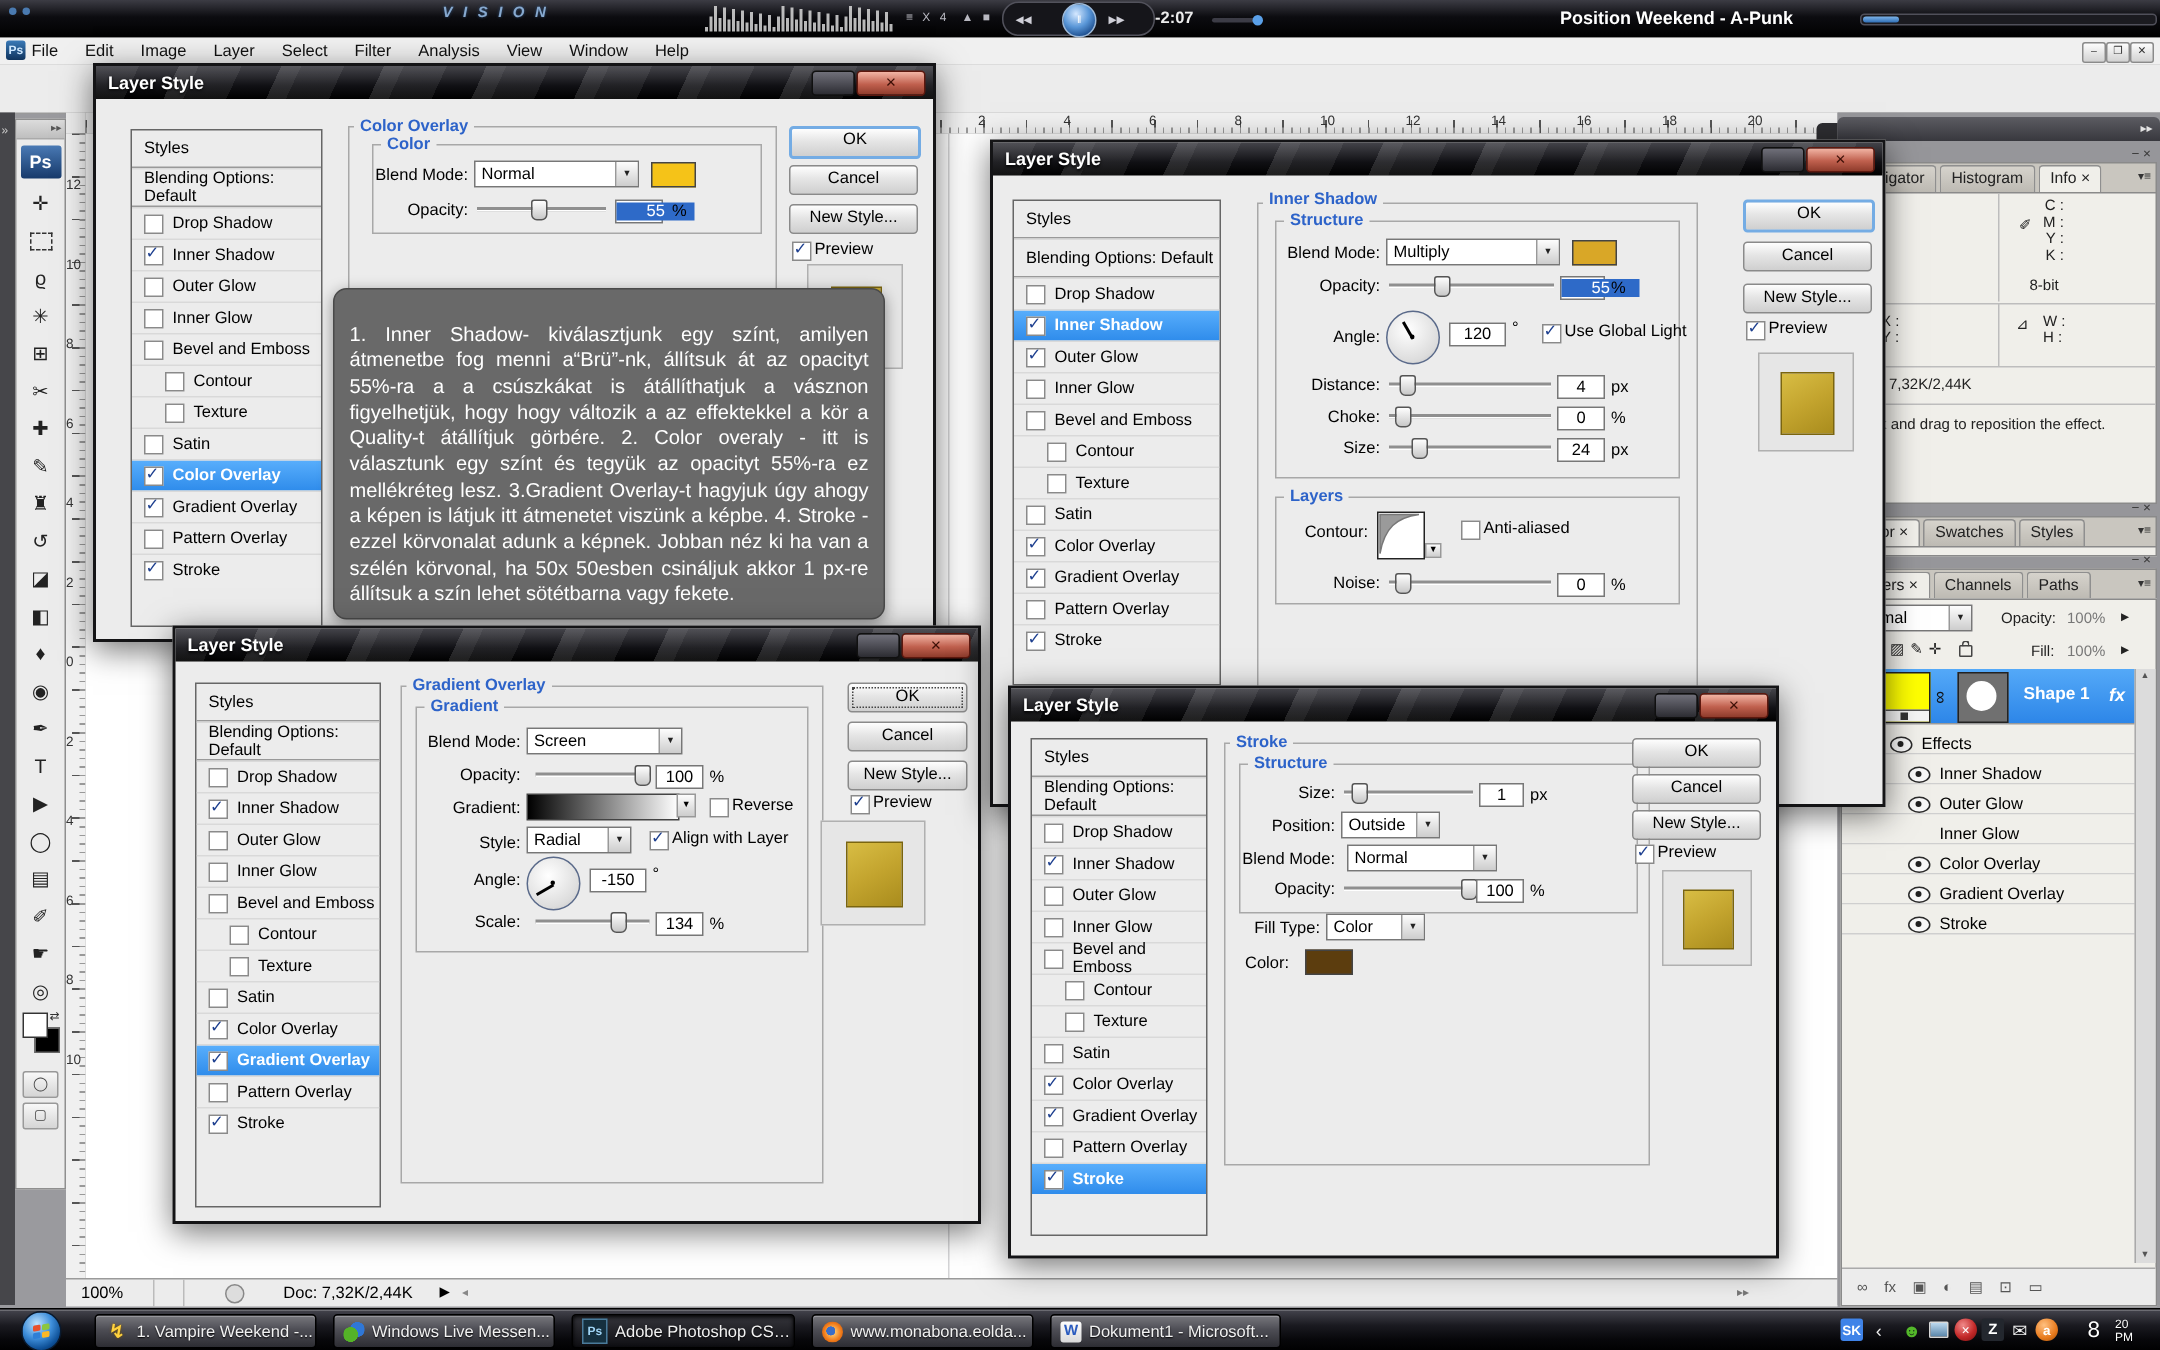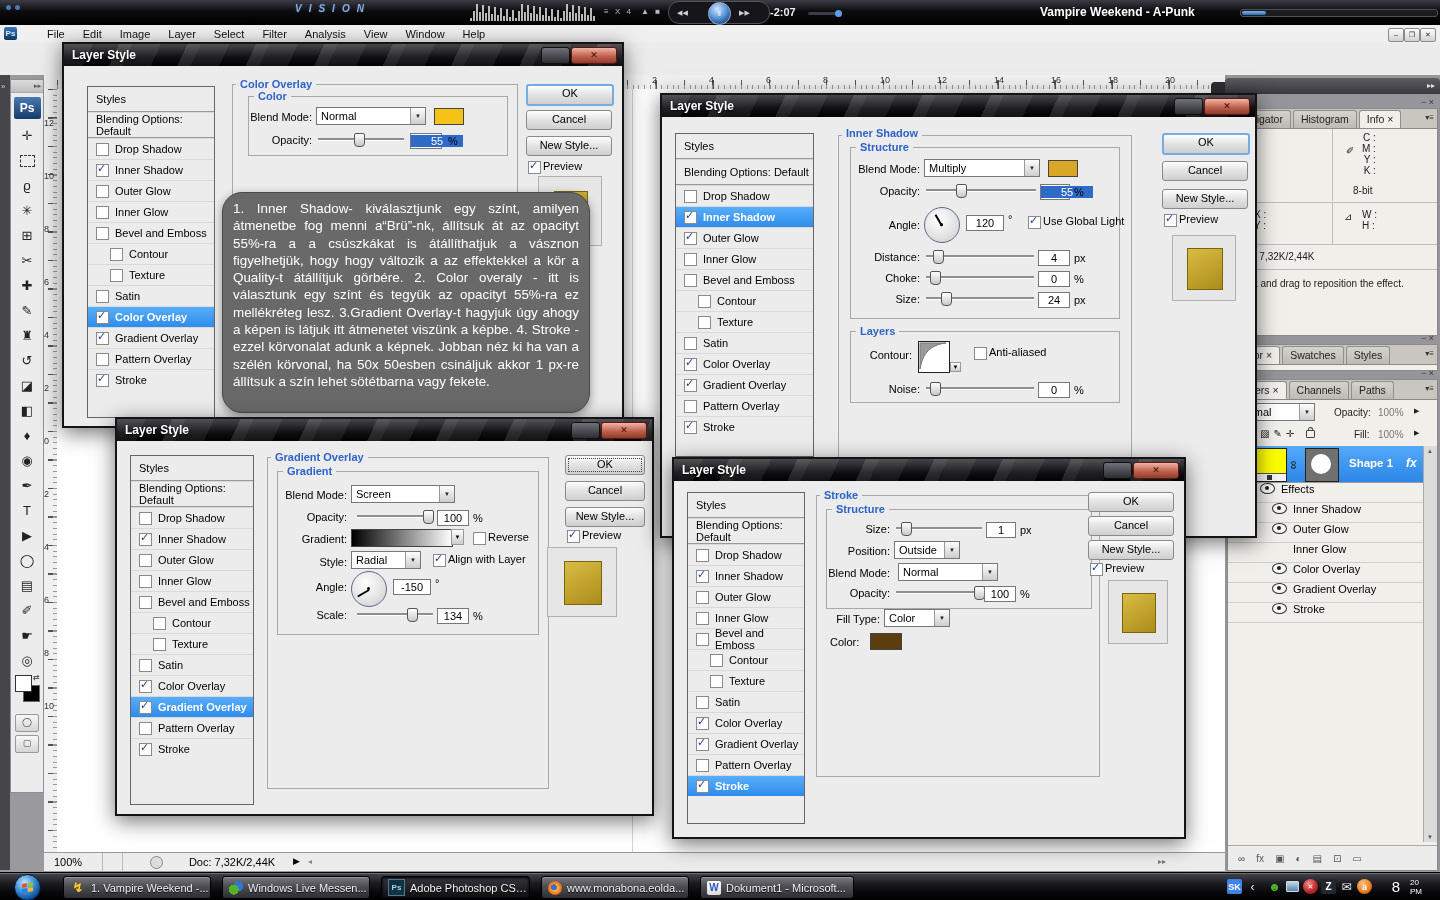--- a/index.html
+++ b/index.html
@@ -26,21 +26,21 @@
   #vol-slider i{position:absolute;right:-2px;top:-2px;width:7px;height:7px;border-radius:50%;background:#5aa0e8}
   #track-title{position:absolute;left:1040px;top:5px;font-size:12px;font-weight:bold;color:#fff}
   #pprog{position:absolute;left:1240px;top:9px;width:196px;height:6px;border:1px solid #50505a;border-radius:3px;background:#1b1b20}
   #pprog i{position:absolute;left:1px;top:1px;width:24px;height:4px;border-radius:2px;background:linear-gradient(#7db4e8,#2f6eb5)}
   .pdot{position:absolute;width:5px;height:5px;border-radius:50%;background:#4a7ab0}
 
   
   #menubar{position:absolute;left:0;top:25px;width:1440px;height:18px;background:#f0f0f0;border-bottom:1px solid #a8a8a8}
   #ps-appicon{position:absolute;left:4px;top:2px;width:13px;height:13px;background:linear-gradient(#3a7ab8,#10345e);
     border-radius:2px;color:#cfe8ff;font-size:8px;font-weight:bold;text-align:center;line-height:13px}
-  #menus{position:absolute;left:38px;top:0;height:18px;display:flex;align-items:center}
+  #menus{position:absolute;left:12px;top:0;height:18px;display:flex;align-items:center}
   .menu-item{padding:0 9px;font-size:11px;color:#111;cursor:default}
   .winctl{position:absolute;top:3px;width:14px;height:12px;background:linear-gradient(#fdfdfd,#d2d2d2);
     border:1px solid #8a8a8a;border-radius:2px;font-size:7px;text-align:center;line-height:11px;color:#333}
   #optionsbar{position:absolute;left:0;top:43px;width:1440px;height:32px;background:#ececec;border-bottom:1px solid #9a9a9a}
   .vsep{position:absolute;top:47px;width:1px;height:24px;background:#bdbdbd}
   #bridge-btn{position:absolute;left:856px;top:48px;width:24px;height:21px;background:linear-gradient(#4a4a4e,#232326);
     border:1px solid #111;border-radius:3px;color:#ddd;font-size:7px;font-weight:bold;text-align:center;line-height:20px}
   #workspace-lbl{position:absolute;left:898px;top:53px;font-size:11px}
   #workspace-arrow{position:absolute;left:962px;top:56px;font-size:7px;color:#222}
 
@@ -104,21 +104,21 @@
   .dial .nd{position:absolute;left:50%;top:50%;width:13px;height:2px;background:#000;transform-origin:0 50%}
   .dial .c{position:absolute;left:15px;top:15px;width:3px;height:3px;border-radius:50%;background:#000}
   .gradbar{position:absolute;height:16px;background:linear-gradient(90deg,#000,#fff);border:1px solid #444}
   .gradarr{position:absolute;width:13px;height:16px;background:linear-gradient(#fdfdfd,#cdcdcd);border:1px solid #999;
     font-size:6px;text-align:center;line-height:15px;box-sizing:border-box}
   .gradarr:after{content:"▼"}
   .swatch{position:absolute;border:1px solid #444}
 
   
   #tutorial{position:absolute;left:222px;top:192px;width:368px;height:221px;background:#696969;border:1px solid #4a4a4a;
-    border-radius:20px;color:#fff;font-size:13.4px;line-height:1.29;text-align:justify;padding:7px 10px;box-sizing:border-box;z-index:11;
+    border-radius:9px;color:#fff;font-size:13.4px;line-height:1.29;text-align:justify;padding:21px 10px;box-sizing:border-box;z-index:11;
     box-shadow:0 3px 10px rgba(0,0,0,.4)}
 
   
   #lstrip{position:absolute;left:0;top:75px;width:10px;height:795px;background:#46464a;color:#ccc;font-size:8px}
   #toolpal{position:absolute;left:10px;top:79px;width:34px;height:714px;background:#ececec;border:1px solid #8f8f8f;box-sizing:border-box}
   #toolpal-hdr{height:12px;background:linear-gradient(#dcdcdc,#bfbfbf);border-bottom:1px solid #aaa;text-align:right;
     font-size:7px;color:#555;line-height:11px;padding-right:2px}
   #ps-logo{margin:4px auto;width:27px;height:22px;background:linear-gradient(#4a7ab5,#173a6b);border-radius:2px;
     color:#fff;font-weight:bold;font-size:12px;text-align:center;line-height:22px}
   .tool{width:32px;height:25px;display:flex;align-items:center;justify-content:center;font-size:13px;color:#222}
@@ -144,21 +144,21 @@
   .ptab.active{background:#f0efea;font-weight:normal}
   .pmenu-ic{position:absolute;right:3px;top:4px;font-size:8px;color:#333}
   .pbody{background:#f0efea;border:1px solid #8a8a8a;position:relative}
   .inf{position:absolute;font-size:10px;color:#222}
   .ihr{position:absolute;left:0;right:0;height:1px;background:#bdbdbd}
   .ivr{position:absolute;top:0;width:1px;background:#bdbdbd}
   .eye{width:13px;height:9px;border:1px solid #2a2a2a;border-radius:50%;background:#f8f8f8;position:relative;flex:none}
   .eye:after{content:"";position:absolute;left:3.5px;top:1.5px;width:4px;height:4px;border-radius:50%;background:#222}
   #layer-rows{position:absolute;left:0;right:13px;top:46px}
   #shape-row{position:relative;height:36px;background:linear-gradient(#54a9f8,#2d86e8);border-bottom:1px solid #9a9a9a}
-  .fx-row{display:flex;align-items:flex-start;height:19px;border-bottom:1px solid #cfcfcf;font-size:11px;background:#f0efea}
+  .fx-row{display:flex;align-items:flex-end;height:19px;border-bottom:1px solid #cfcfcf;font-size:11px;background:#f0efea}
   #layer0-row{position:relative;height:38px;background:#f0efea;border-bottom:1px solid #bbb}
   #lp-scroll{position:absolute;right:0;top:46px;width:13px;background:#dcdcdc;border-left:1px solid #aaa;
     font-size:6px;color:#555;text-align:center}
   #lp-bottom{position:absolute;left:0;right:0;bottom:0;height:24px;border-top:1px solid #aaa;background:#ececec;
     display:flex;align-items:center;gap:11px;padding-left:10px;color:#555;font-size:10px}
   .minilock{width:7px;height:6px;border:1px solid #444;border-radius:1px;position:relative;margin-top:3px}
   .minilock:before{content:"";position:absolute;left:1px;top:-4px;width:3px;height:3px;border:1px solid #444;border-bottom:none;border-radius:3px 3px 0 0}
 
   
   #taskbar{position:absolute;left:0;top:872px;width:1440px;height:28px;
@@ -246,21 +246,21 @@
     <span class="player-glyphs" style="left:641px">▲ ■</span>
     <span id="transport">
       <span class="tp-g" style="left:8px">◀◀</span>
       <span id="pause-btn">‖</span>
       <span class="tp-g" style="left:70px">▶▶</span>
     </span>
     <span id="ptime">-2:07</span>
     <span id="vol-slider">
         <i></i>
       </span>
-    <span id="track-title">Vampire Weekend - A-Punk</span>
+    <span id="track-title">Position Weekend - A-Punk</span>
     <span id="pprog">
         <i></i>
       </span>
   </div>
 
   <div id="menubar">
     <span id="ps-appicon">Ps</span>
     <span id="menus">
         <span class="menu-item">File</span>
         <span class="menu-item">Edit</span>

